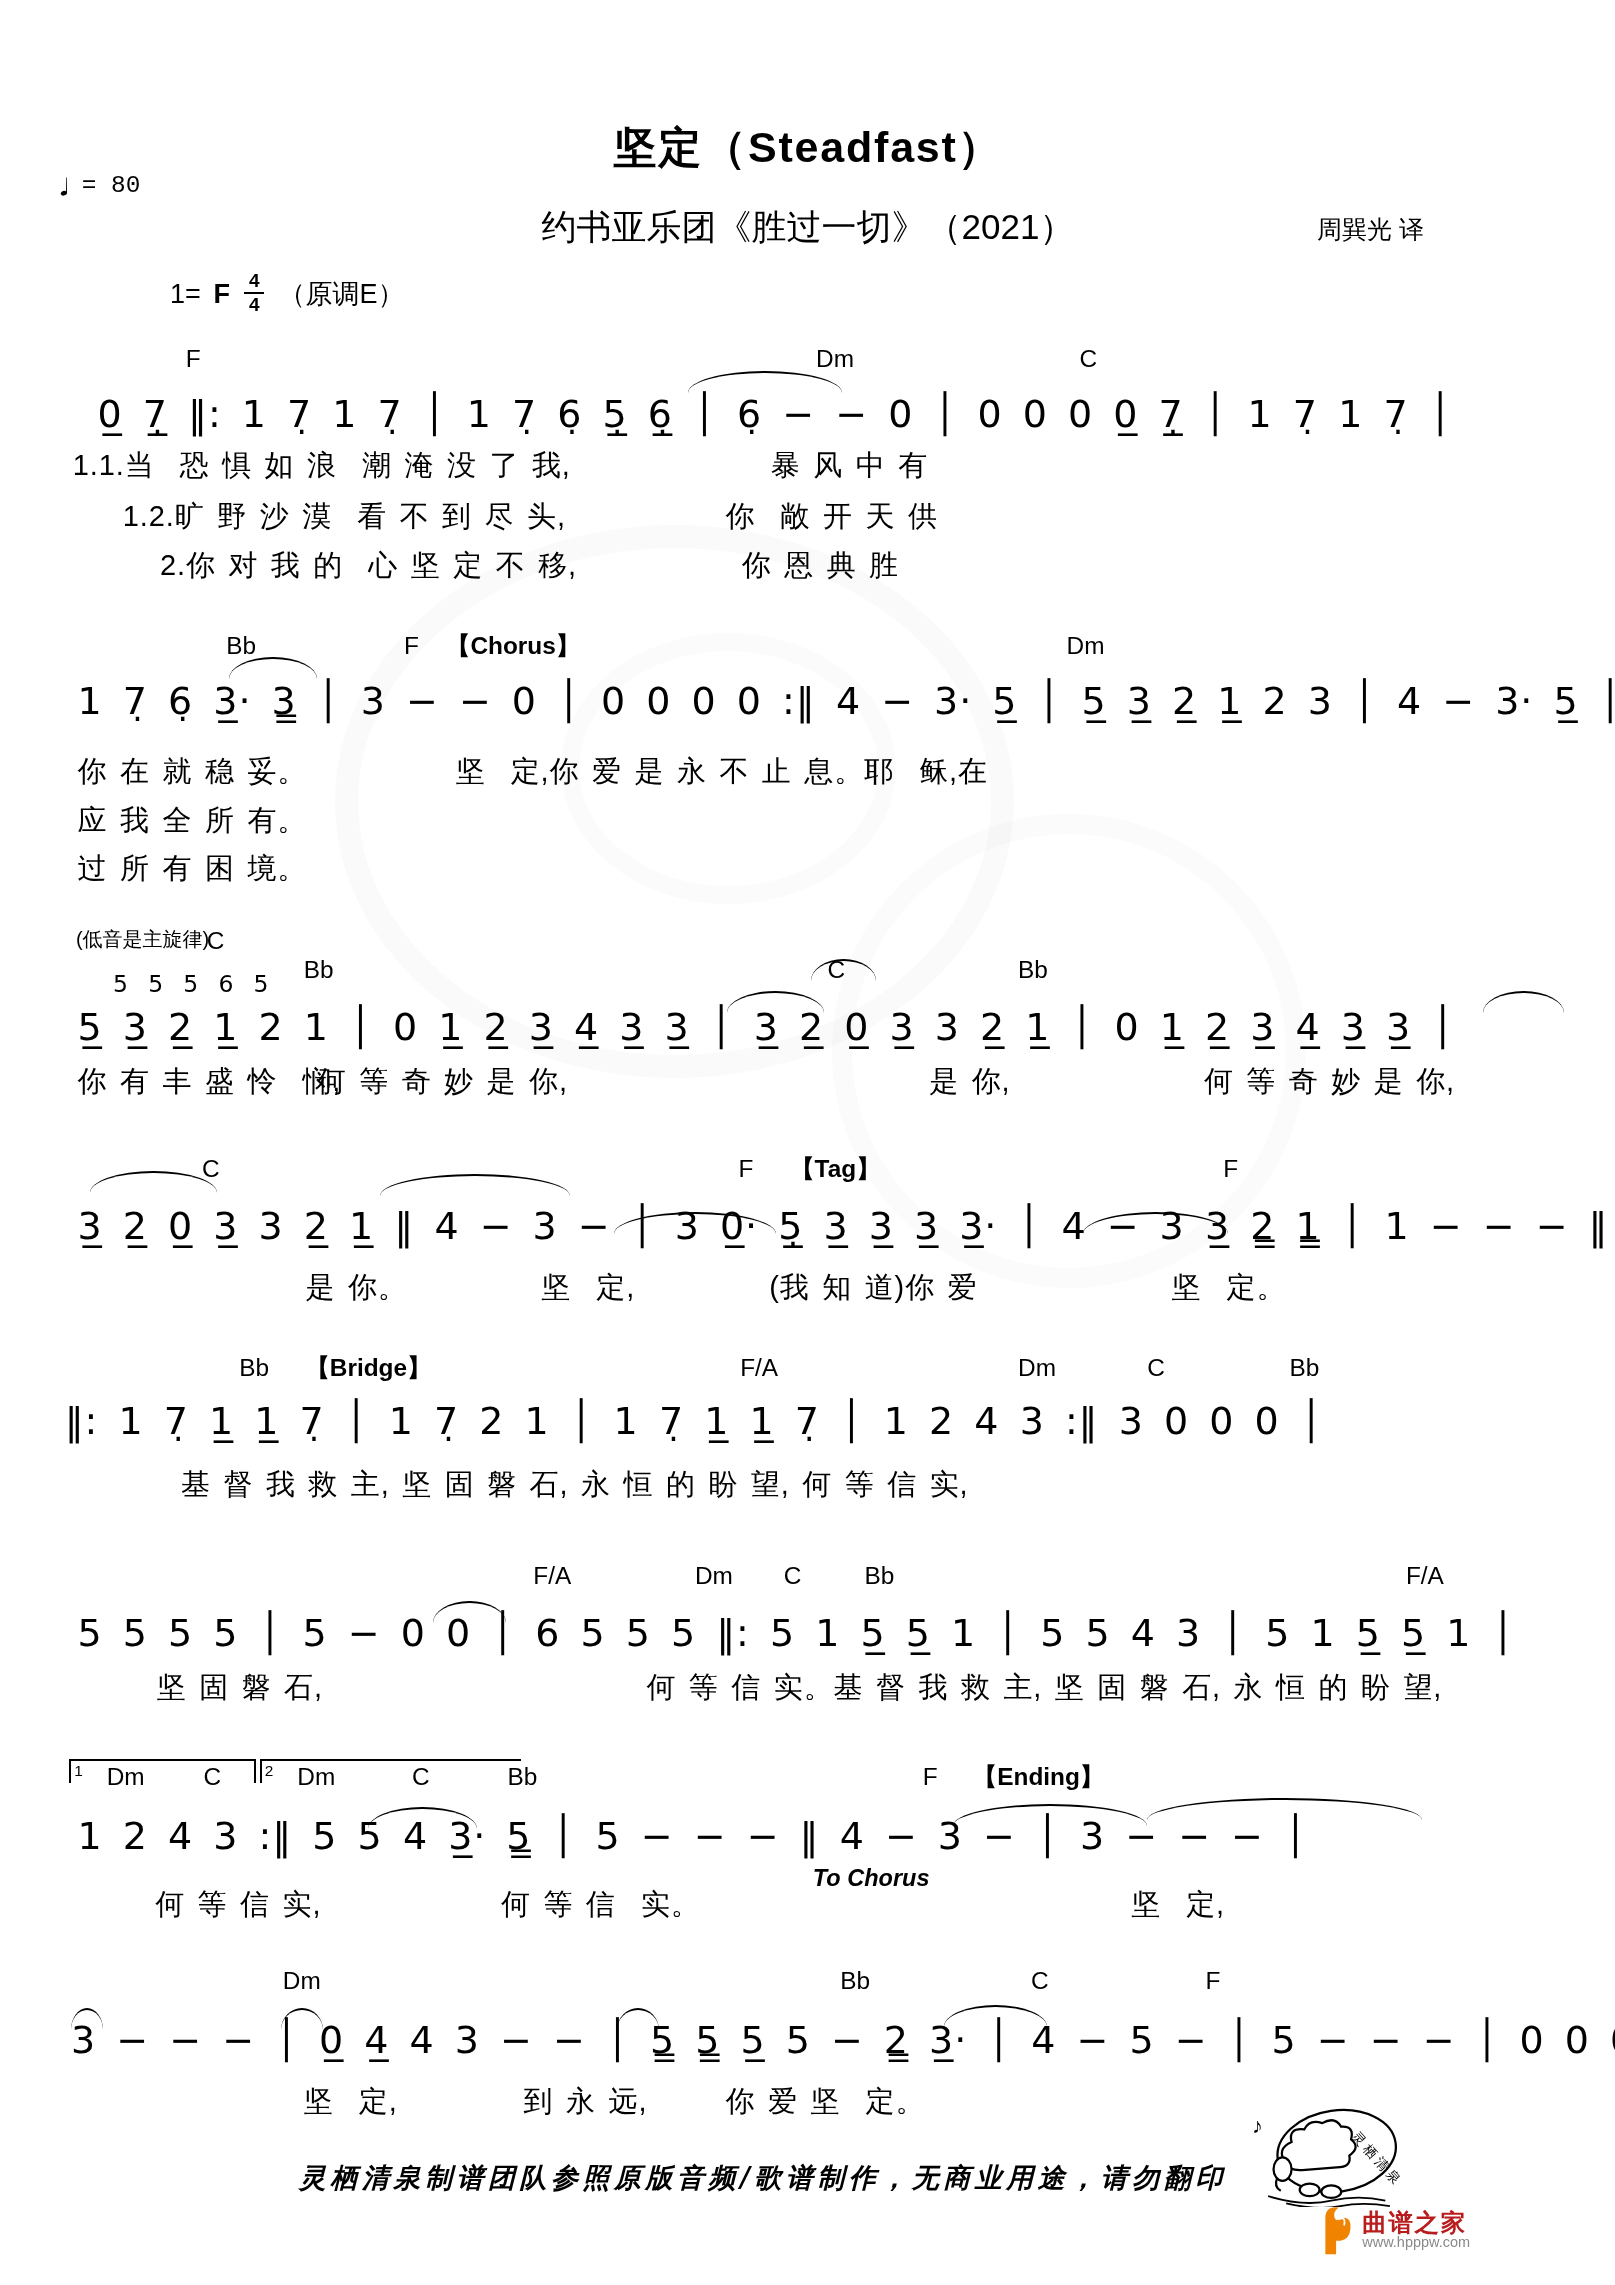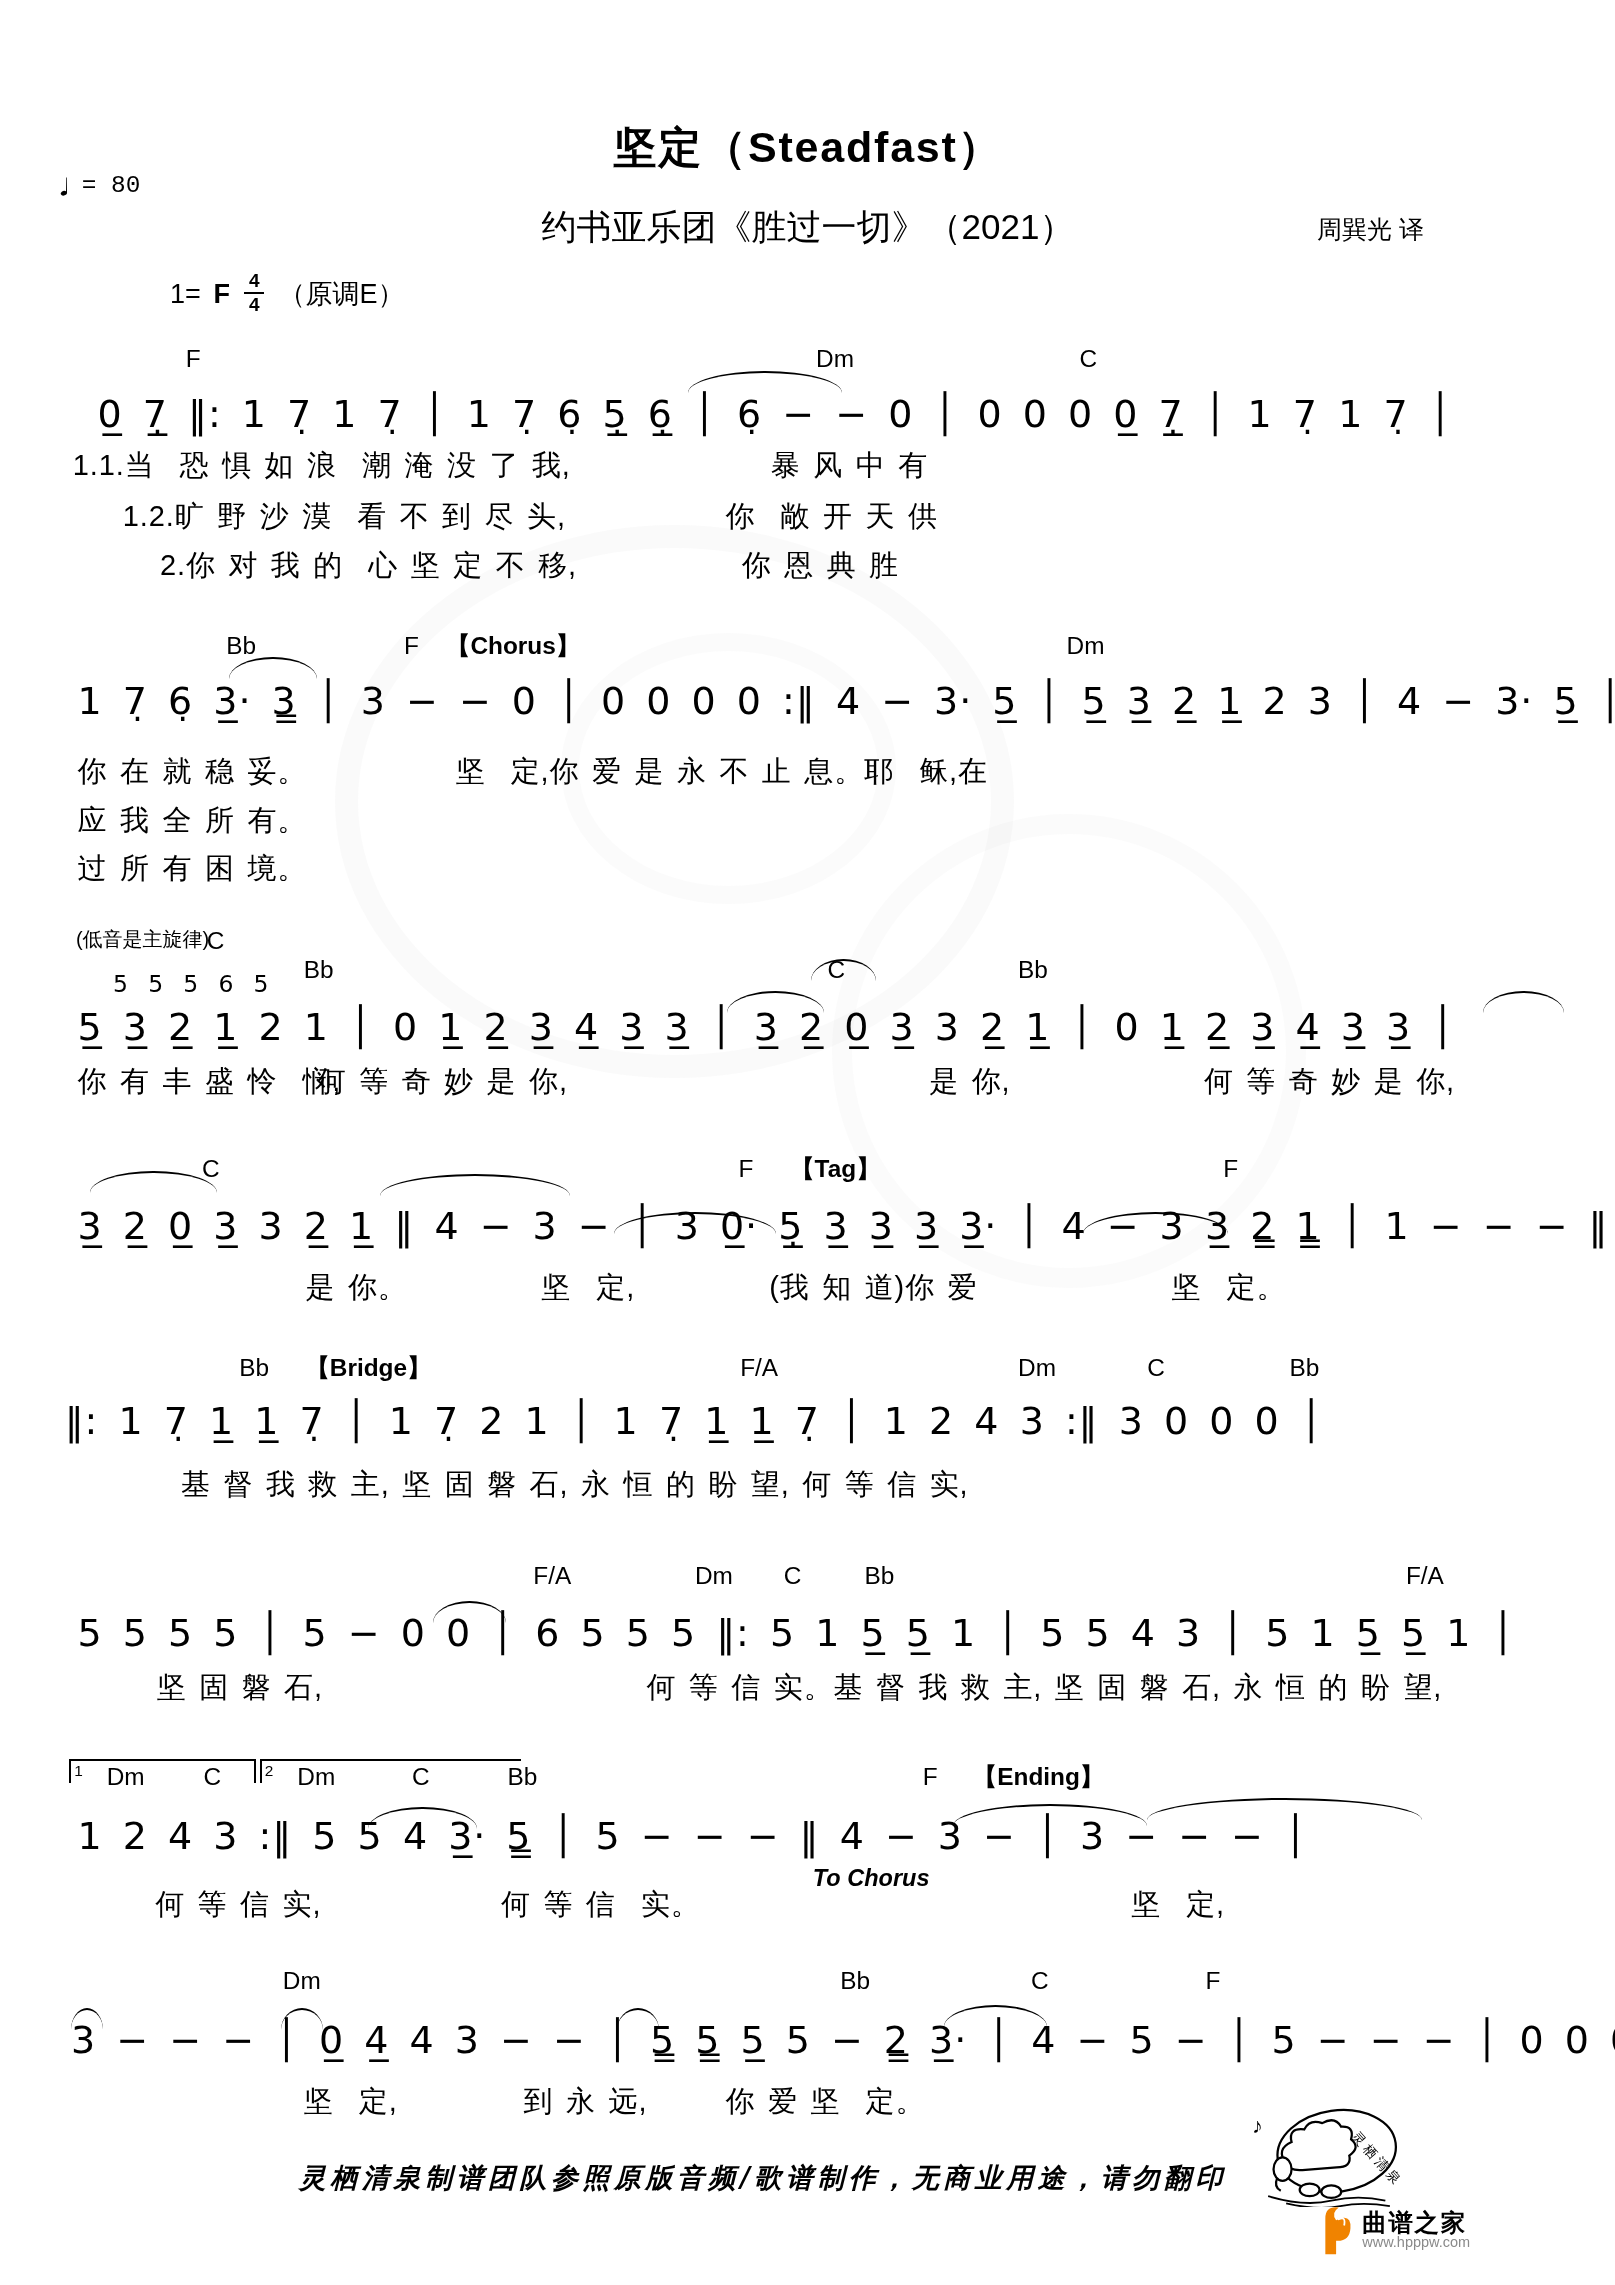--- a/index.html
+++ b/index.html
@@ -35,21 +35,21 @@
   .wm{position:absolute;border-radius:50%;pointer-events:none;}
   .wm1{left:335px;top:525px;width:633px;height:507px;border:23.5px solid #999;opacity:0.05;}
   .wm2{left:832px;top:814px;width:434px;height:434px;border:20px solid #999;opacity:0.045;}
   .wm3{left:561px;top:633px;width:299px;height:235px;border:18px solid #999;opacity:0.045;}
   
   .footer{position:absolute;left:299px;top:2160px;font-family:"DejaVu Serif",serif;
           font-style:italic;font-weight:bold;font-size:27px;letter-spacing:4.5px;white-space:pre;}
   .sheep{position:absolute;left:1250px;top:2106px;}
   .qupu{position:absolute;left:1319px;top:2204px;display:flex;align-items:center;gap:7.2px;}
   .qupu .qtxt{display:flex;flex-direction:column;line-height:1.05;}
-  .qupu .qname{font-size:24.4px;font-weight:bold;color:#000000;letter-spacing:1.8px;}
+  .qupu .qname{font-size:24.4px;font-weight:bold;color:#b91c1c;letter-spacing:1.8px;}
   .qupu .qurl{font-size:14.5px;color:#8a8a8a;}
 </style>
 </head>
 <body>
 
 <div class="page">
 
   <div class="wm wm1"></div>
   <div class="wm wm2"></div>
   <div class="wm wm3"></div>

